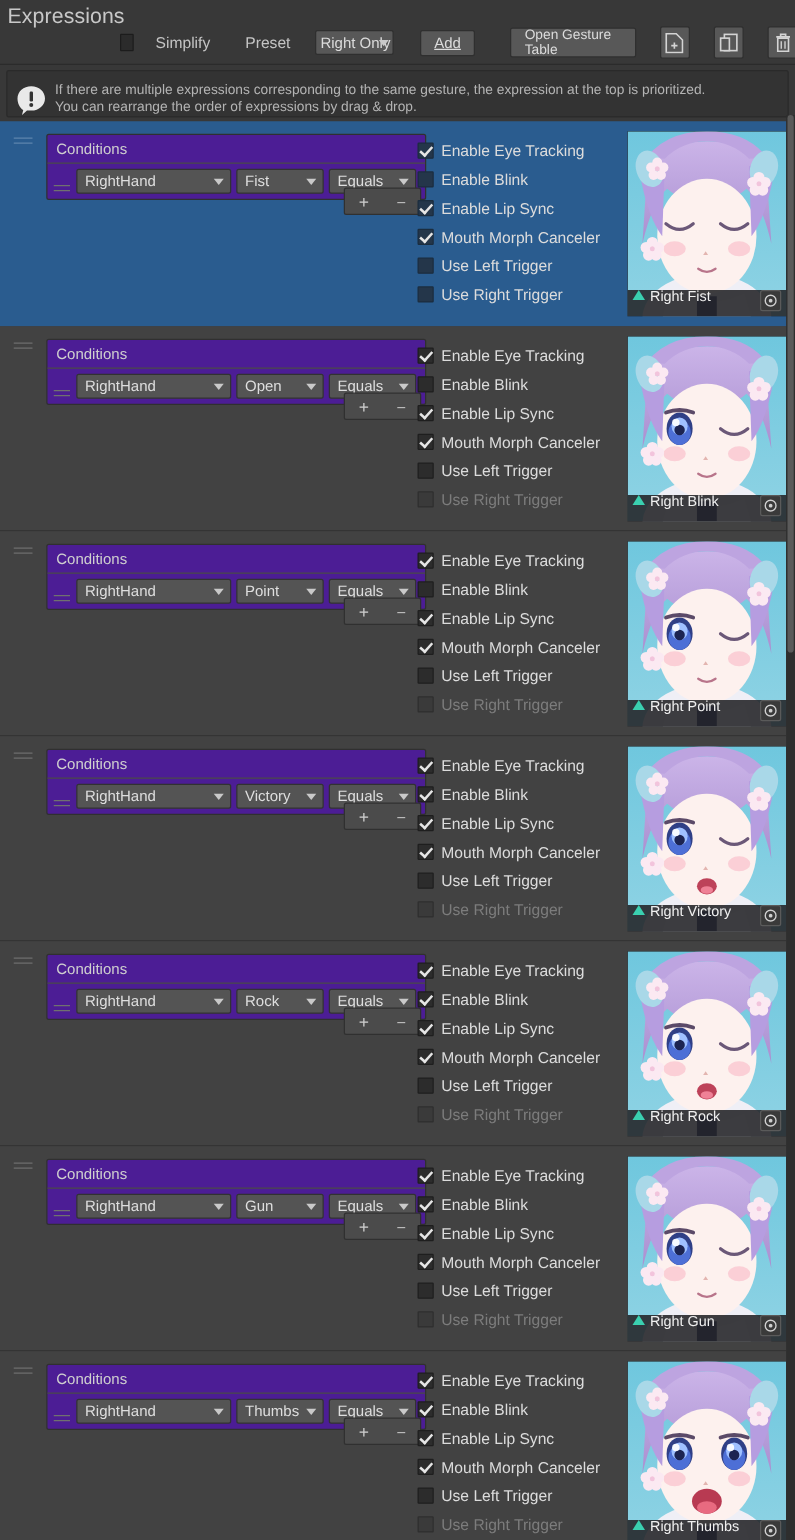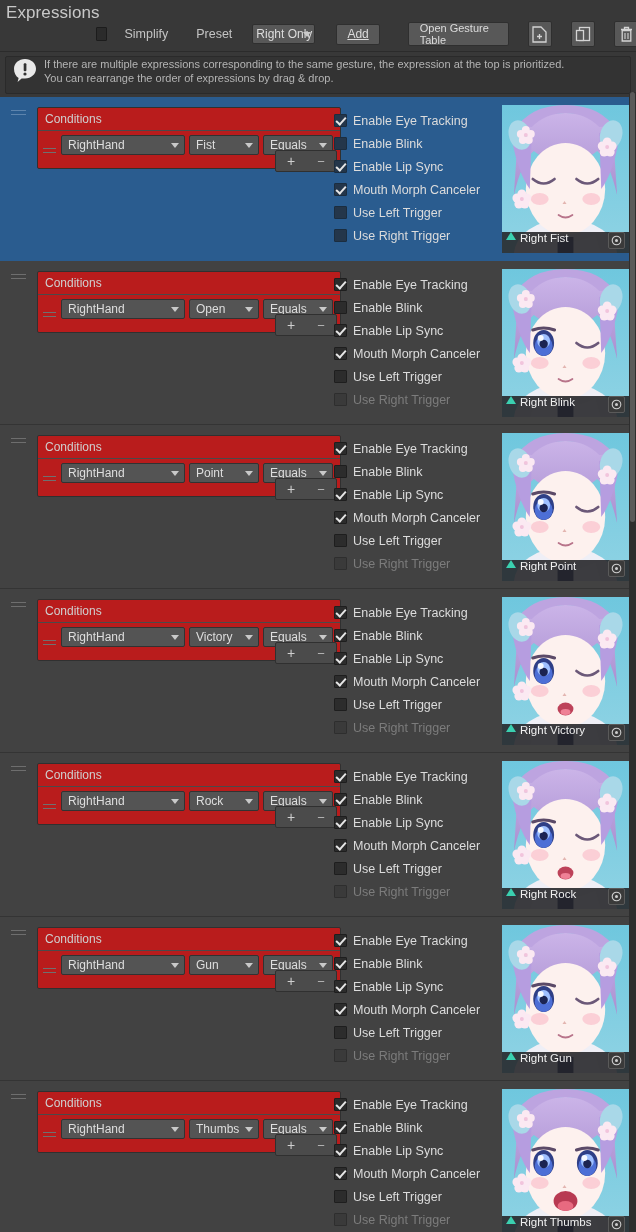--- a/index.html
+++ b/index.html
@@ -80,21 +80,21 @@
   .icon-btn svg { display: block; }
 
   
   .info-bar {
     position: relative;
     margin: 4px 5px 3px 5px;
     background: #333333;
     border: 1px solid #2a2a2a;
     border-radius: 2px;
     height: 38px;
-    display: flex; align-items: flex-start;
+    display: flex; align-items: flex-end;
     padding-left: 6px;
   }
   .info-icon { flex: 0 0 auto; width: 26px; height: 26px; margin-right: 6px; }
   .info-text {
     font-size: 11px; line-height: 14px; color: #b4b4b4;
     white-space: pre-line;
   }
 
   
   .list { position: relative; }
@@ -114,24 +114,24 @@
   }
   .grip i {
     display: block; height: 1px; background: #6e6e6e; margin-bottom: 3px;
   }
   .exp-row.selected .grip i { background: #5d84ad; }
 
   
   .cond-box {
     position: absolute; left: 37px; top: 10px;
     width: 304px;
-    background: #b91c1c;
+    background: #4c1d95;
     border: 1px solid #303030;
     border-radius: 2px;
-    padding-bottom: 13px;
+    padding-bottom: 4px;
   }
   .cond-title {
     font-size: 12px; color: #cfcfcf;
     padding: 4px 0 4px 7px;
     border-bottom: 1px solid #4a4a4a;
   }
   .cond-row {
     display: flex; align-items: flex-end;
     padding: 4px 5px 0 5px;
     gap: 4px;

